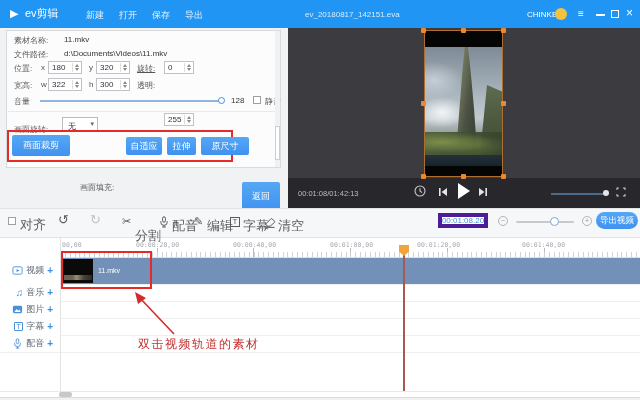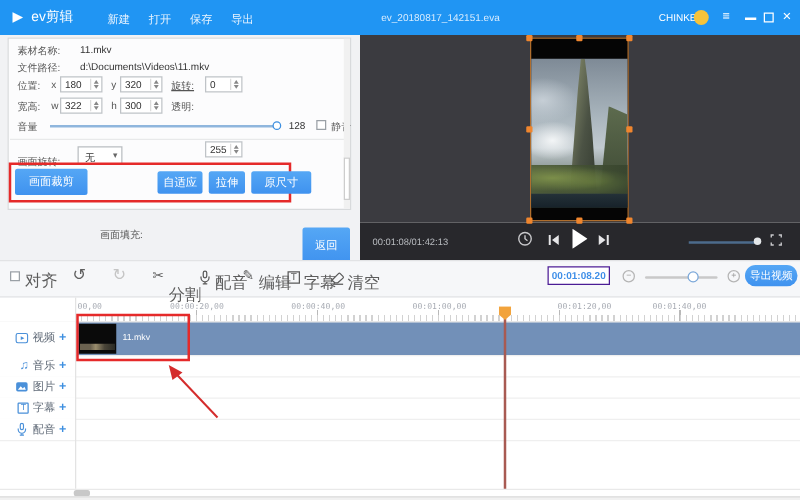--- a/index.html
+++ b/index.html
@@ -241,38 +241,38 @@
   <span class="tool-ico" style="left:194px;top:216px;">✎</span>
   <span class="tool-lbl" style="left:207px;top:217px;">编辑</span>
   <span class="tbox-ico" style="left:230px;top:217px;">T</span>
   <span class="tool-lbl" style="left:243px;top:217px;">字幕</span>
   <svg class="abs" style="left:264px;top:216px;color:#5a5a5a;" width="12" height="12" viewBox="0 0 12 12">
     <path d="M1.5 8.2 L6.8 2.9 a1 1 0 0 1 1.4 0 L10.4 5.1 a1 1 0 0 1 0 1.4 L6.2 10.2 H3.9 Z" fill="none" stroke="currentColor" stroke-width="1"></path>
     <path d="M2 11.4 h8.5" stroke="currentColor" stroke-width="1"></path>
   </svg>
   <span class="tool-lbl" style="left:278px;top:217px;">清空</span>
 
-  <div class="abs" style="left:438px;top:213px;width:50px;height:15px;border:1px solid #4c1d95;background:#fff;display:flex;align-items:center;justify-content:center;font-weight:bold;">
+  <div class="abs" style="left:438px;top:213px;width:50px;height:15px;border:4px solid #4c1d95;background:#fff;display:flex;align-items:center;justify-content:center;">
     <span style="font-size:8px;color:#3f8fe8;">00:01:08.20</span>
   </div>
   <div class="abs" style="left:498px;top:216px;width:10px;height:10px;border:1px solid #b5b5b5;border-radius:50%;text-align:center;">
     <span style="font-size:7px;line-height:8px;color:#999;display:block;">−</span>
   </div>
   <div class="abs" style="left:516px;top:221px;width:58px;height:2px;background:#c9c9c9;border-radius:1px;"></div>
   <div class="abs" style="left:550px;top:217px;width:9px;height:9px;border-radius:50%;background:#fff;border:1.5px solid #7aa7d9;"></div>
   <div class="abs" style="left:582px;top:216px;width:10px;height:10px;border:1px solid #b5b5b5;border-radius:50%;text-align:center;">
     <span style="font-size:7px;line-height:8px;color:#999;display:block;">+</span>
   </div>
   <button class="btn-blue" style="left:596px;top:212px;width:42px;height:17px;border-radius:9px;font-size:8.5px;">导出视频</button>
 
   <span class="rlbl" style="left:62px;">00,00</span>
   <span class="rlbl" style="left:136px;">00:00:20,00</span>
   <span class="rlbl" style="left:233px;">00:00:40,00</span>
   <span class="rlbl" style="left:330px;">00:01:00,00</span>
-  <span class="rlbl" style="left:446px;">00:01:20,00</span>
+  <span class="rlbl" style="left:417px;">00:01:20,00</span>
   <span class="rlbl" style="left:522px;">00:01:40,00</span>
   <div class="abs" style="left:60px;top:248px;width:580px;height:9px;background:repeating-linear-gradient(90deg,#b9b9b9 0 1px,transparent 1px 96.7px);"></div>
   <div class="abs" style="left:60px;top:252px;width:580px;height:5px;background:repeating-linear-gradient(90deg,#d2d2d2 0 1px,transparent 1px 4.84px);"></div>
   <div class="sep" style="left:0;top:257px;width:640px;background:#e0e0e0;"></div>
 
   <div class="sep" style="left:0;top:284px;width:640px;"></div>
   <div class="sep" style="left:0;top:301px;width:640px;"></div>
   <div class="sep" style="left:0;top:318px;width:640px;"></div>
   <div class="sep" style="left:0;top:335px;width:640px;"></div>
   <div class="sep" style="left:0;top:352px;width:640px;"></div>
@@ -320,20 +320,21 @@
     <span class="trk-lbl">配音</span>
     <span class="trk-plus">+</span>
   </div>
   <div class="abs" style="left:60px;top:238px;width:1px;height:153px;background:#e3e3e3;"></div>
 
   <div class="redbox" style="left:61px;top:251px;width:91px;height:38px;"></div>
   <svg class="abs" style="left:126px;top:288px;" width="60" height="50" viewBox="0 0 60 50">
     <line x1="48" y1="46" x2="12" y2="8" stroke="#d42c2c" stroke-width="1.6"></line>
     <path d="M9 4 L12 16 L20 10 Z" fill="#d42c2c"></path>
   </svg>
+  <span class="txt" style="left:138px;top:336px;font-size:12px;letter-spacing:1.5px;color:#c43030;font-family:'Liberation Serif',serif;">双击视频轨道的素材</span>
 
   <div class="abs" style="left:399px;top:245px;width:10px;height:11px;background:#f2a33c;clip-path:polygon(0 0,100% 0,100% 60%,50% 100%,0 60%);z-index:7;"></div>
   <div class="abs" style="left:403px;top:255px;width:1.5px;height:136px;background:#a85a52;z-index:6;"></div>
 
   <div class="sep" style="left:0;top:391px;width:640px;background:#e9e9e9;"></div>
   <div class="abs" style="left:59px;top:392px;width:13px;height:5px;background:#c8c8c8;border-radius:2px;"></div>
   <div class="abs" style="left:0;top:397px;width:640px;height:3px;background:#f1f1f1;border-top:1px solid #dcdcdc;"></div>
 
 </div>
 

